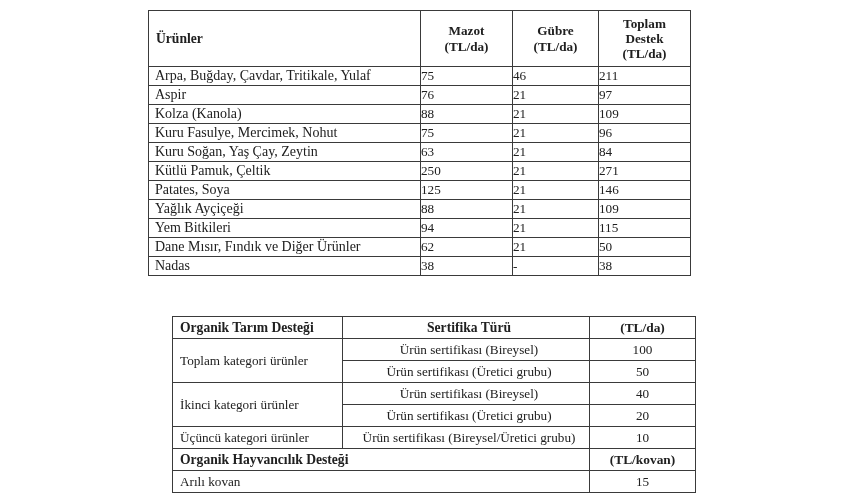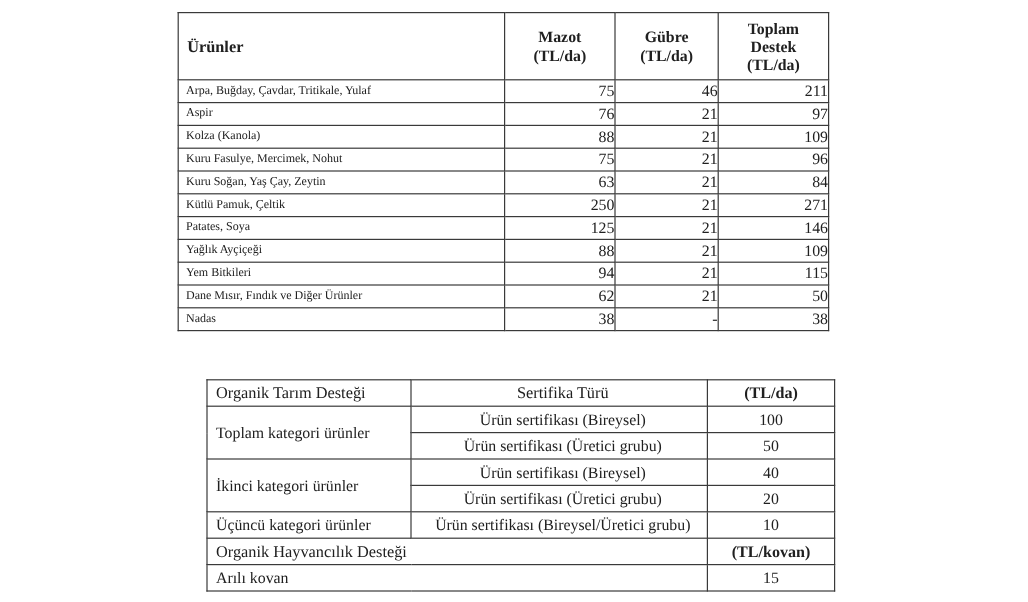--- a/index.html
+++ b/index.html
@@ -47,24 +47,24 @@
   .table-one thead th .hl {
     display: block;
   }
   .table-one tbody td {
     height: 18px;
     vertical-align: middle;
   }
   .table-one tbody td.c-name {
     text-align: left;
     padding-left: 6px;
-    font-size: 10px;
+    font-size: 14px;
   }
   .table-one tbody td.c-num {
-    text-align: right;
+    text-align: left;
     font-size: 13.2px;
   }
 
   .col-prod  { width: 272px; }
   .col-mazot { width: 92px; }
   .col-gubre { width: 86px; }
   .col-top   { width: 92px; }
 
   
   .table-two {
@@ -92,21 +92,21 @@
     padding-left: 7px;
   }
   .table-two .cert-cell {
     text-align: center;
     padding-left: 6px;
   }
   .table-two .val-cell {
     text-align: center;
   }
   .table-two .hdr {
-    font-weight: normal;
+    font-weight: bold;
     font-size: 13.6px;
   }
   .table-two .hdr-center {
     font-weight: bold;
     text-align: center;
     font-size: 13.4px;
   }
 </style>
 </head>
 <body>

